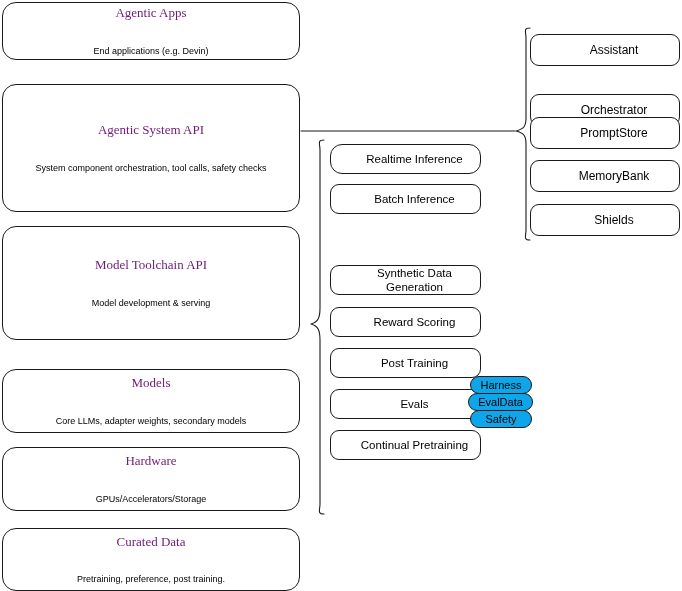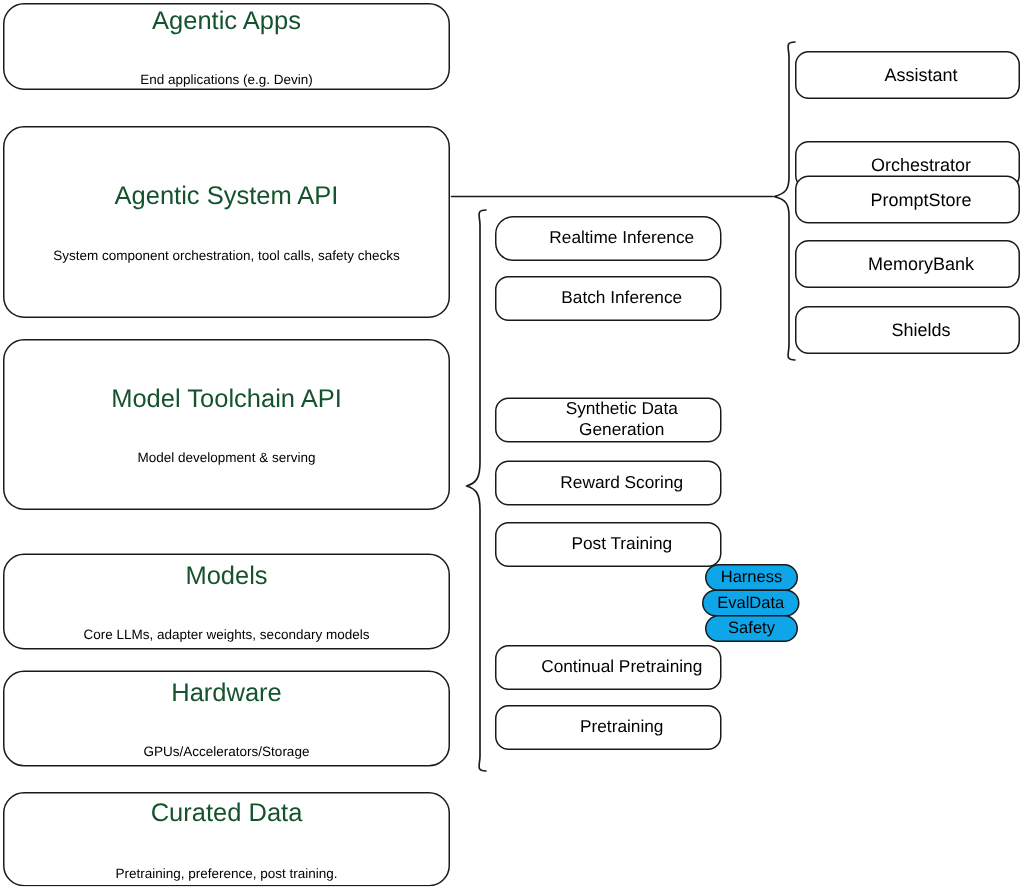--- a/index.html
+++ b/index.html
@@ -36,23 +36,24 @@
   }
 
   
   .layer {
     left: 2px;
     width: 298px;
     border-radius: 14px;
     padding: 4px 10px;
   }
   .layer .title {
-    font-size: 17px;
-    color: #14532d;
+    font-size: 13px;
+    color: #701a75;
     margin: 0;
+    font-family: Liberation Serif, serif;
   }
   .layer .sub {
     font-size: 9px;
     color: #000;
     margin-top: 24px;
   }
 
   
   .mid {
     left: 330px;
@@ -183,26 +184,26 @@
   </div>
   <div class="node mid" style="top:265px;">
     <span>Synthetic Data Generation</span>
   </div>
   <div class="node mid" style="top:307px;">
     <span>Reward Scoring</span>
   </div>
   <div class="node mid" style="top:348px;">
     <span>Post Training</span>
   </div>
+  <div class="node mid" style="top:389px;">
+    <span>Evals</span>
+  </div>
   <div class="node mid" style="top:430px;">
     <span>Continual Pretraining</span>
   </div>
-  <div class="node mid" style="top:470px;">
-    <span>Pretraining</span>
-  </div>
 
   <div class="pill" style="left:470px;top:376px;width:62px;">
     <span>Harness</span>
   </div>
   <div class="pill" style="left:468px;top:393px;width:65px;">
     <span>EvalData</span>
   </div>
   <div class="pill" style="left:470px;top:410px;width:62px;">
     <span>Safety</span>
   </div>

